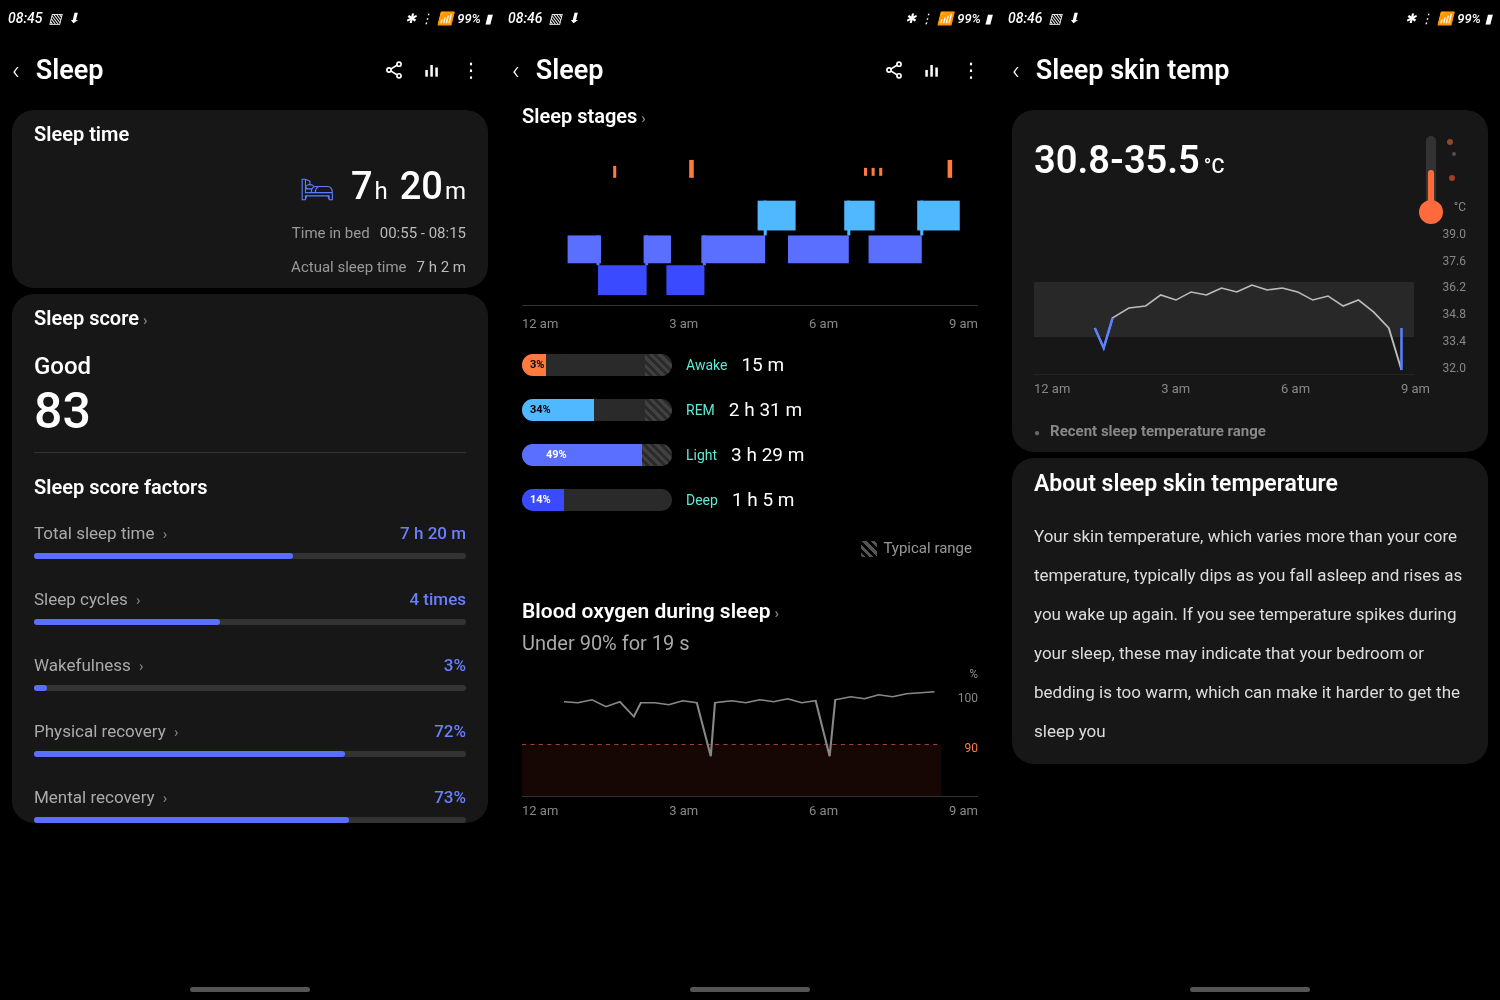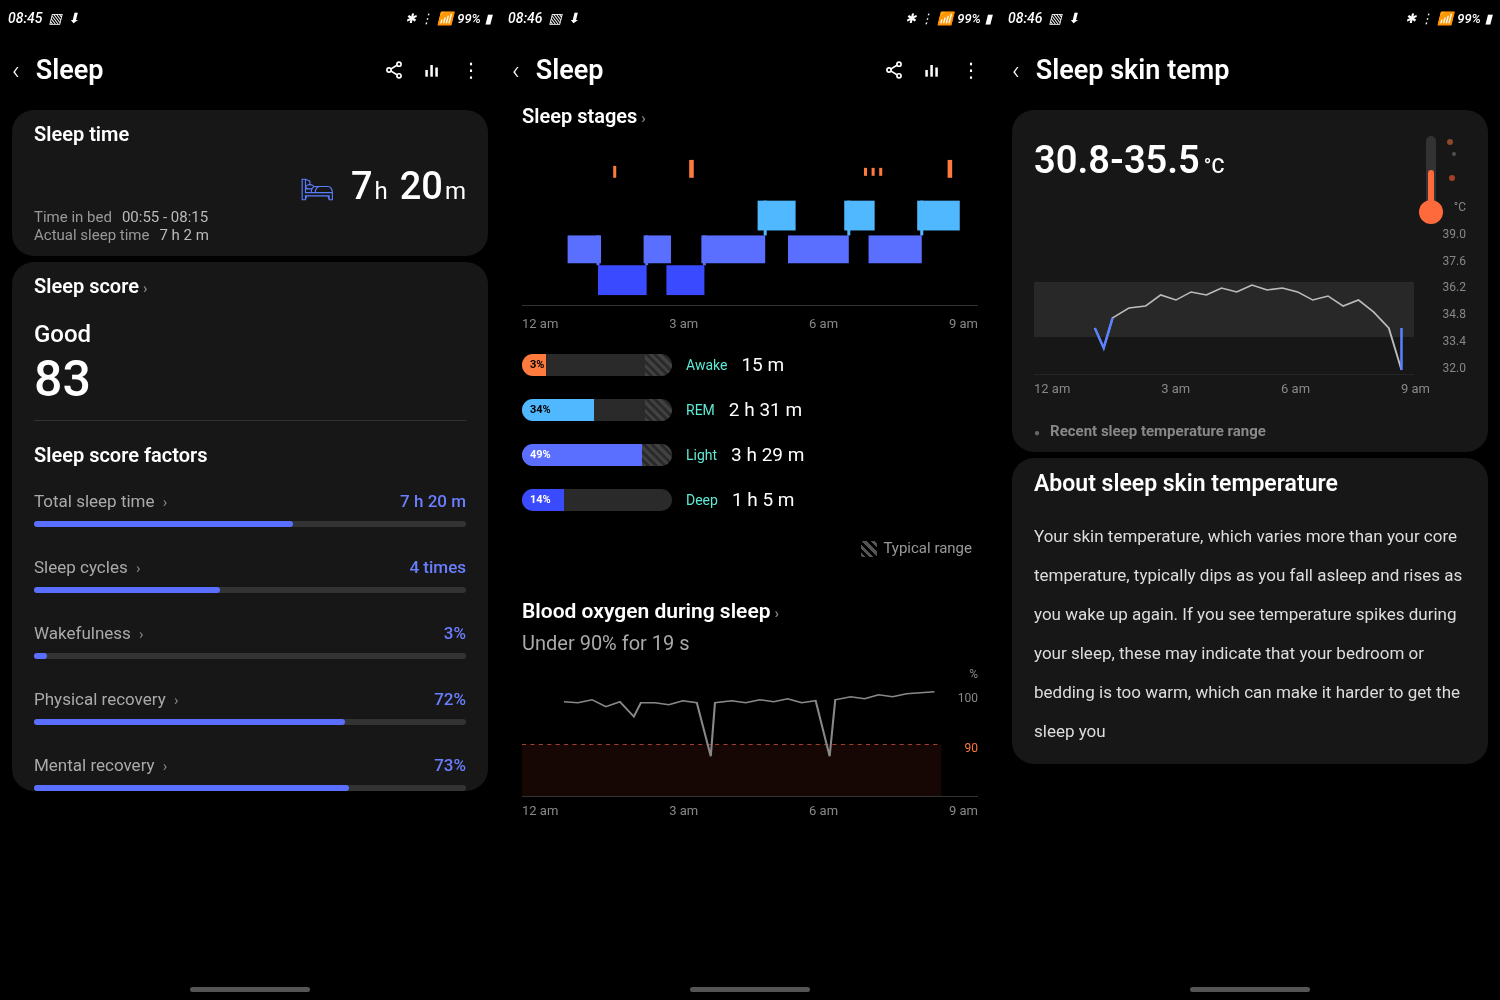--- a/index.html
+++ b/index.html
@@ -45,21 +45,21 @@
     border-radius: 22px;
     margin: 6px 12px;
     padding: 12px 22px;
   }
   .section-title { font-size: 20px; font-weight: 600; margin-bottom: 4px; }
   .chev { color:#888; font-size:15px; margin-left:4px; }
   .sleep-time-big { text-align:right; margin-top:18px; }
   .sleep-time-big .nums { font-size: 38px; font-weight:500; display:inline-flex; align-items:baseline; gap:2px;}
   .sleep-time-big .unit { font-size:24px; font-weight:400; margin-right:10px;}
   .sleep-time-big .bedicon { font-size:28px; color:#5a7dff; margin-right:12px; }
-  .meta-row { text-align:left; color:#bbb; font-size:15px; margin-top:0; }
+  .meta-row { text-align:right; color:#bbb; font-size:15px; margin-top:16px; }
   .meta-row .lbl { color:#999; margin-right:10px;}
   .score-good { font-size:24px; font-weight:500; margin-top:22px;}
   .score-num { font-size:50px; font-weight:500; margin-top:2px;}
   .divider { height:1px; background:#333; margin:12px 0 22px 0;}
   .factors-title { font-size:20px; font-weight:600; margin-bottom:24px;}
   .factor { margin-bottom:30px;}
   .factor-row { display:flex; justify-content:space-between; align-items:flex-end; color:#aaa; font-size:17px;}
   .factor-row .val { color:#6a7fff; font-weight:500; font-size:17px;}
   .bar { height:6px; background:#333; border-radius:3px; margin-top:10px; position:relative;}
   .bar .fill { height:100%; background:#5a6fff; border-radius:3px;}
@@ -289,21 +289,21 @@
       <div class="stage-row">
         <div class="pill" style="background:#2a2a2a">
           <div style="position:absolute;left:0;top:0;height:100%;width:48%;background:#4fb8ff;border-radius:11px 0 0 11px;display:flex;align-items:center;padding-left:8px;color:#000">34%</div>
           <div class="hatch" style="width:18%"></div>
         </div>
         <span class="stage-label">REM</span>
         <span class="stage-val">2 h 31 m</span>
       </div>
       <div class="stage-row">
         <div class="pill" style="background:#2a2a2a">
-          <div style="position:absolute;left:0;top:0;height:100%;width:80%;background:#5a6fff;border-radius:11px 0 0 11px;display:flex;align-items:center;padding-left:8px;color:#fff">49%</div>
+          <div style="position:absolute;left:0;top:0;height:100%;width:80%;background:#5a6fff;border-radius:11px 0 0 11px;display:flex;align-items:center;padding-left:24px;color:#fff">49%</div>
           <div class="hatch" style="width:20%"></div>
         </div>
         <span class="stage-label">Light</span>
         <span class="stage-val">3 h 29 m</span>
       </div>
       <div class="stage-row">
         <div class="pill" style="background:#2a2a2a">
           <div style="position:absolute;left:0;top:0;height:100%;width:28%;background:#3a4bff;border-radius:11px 0 0 11px;display:flex;align-items:center;padding-left:8px;color:#fff">14%</div>
           <div class="hatch" style="width:0%"></div>
         </div>

